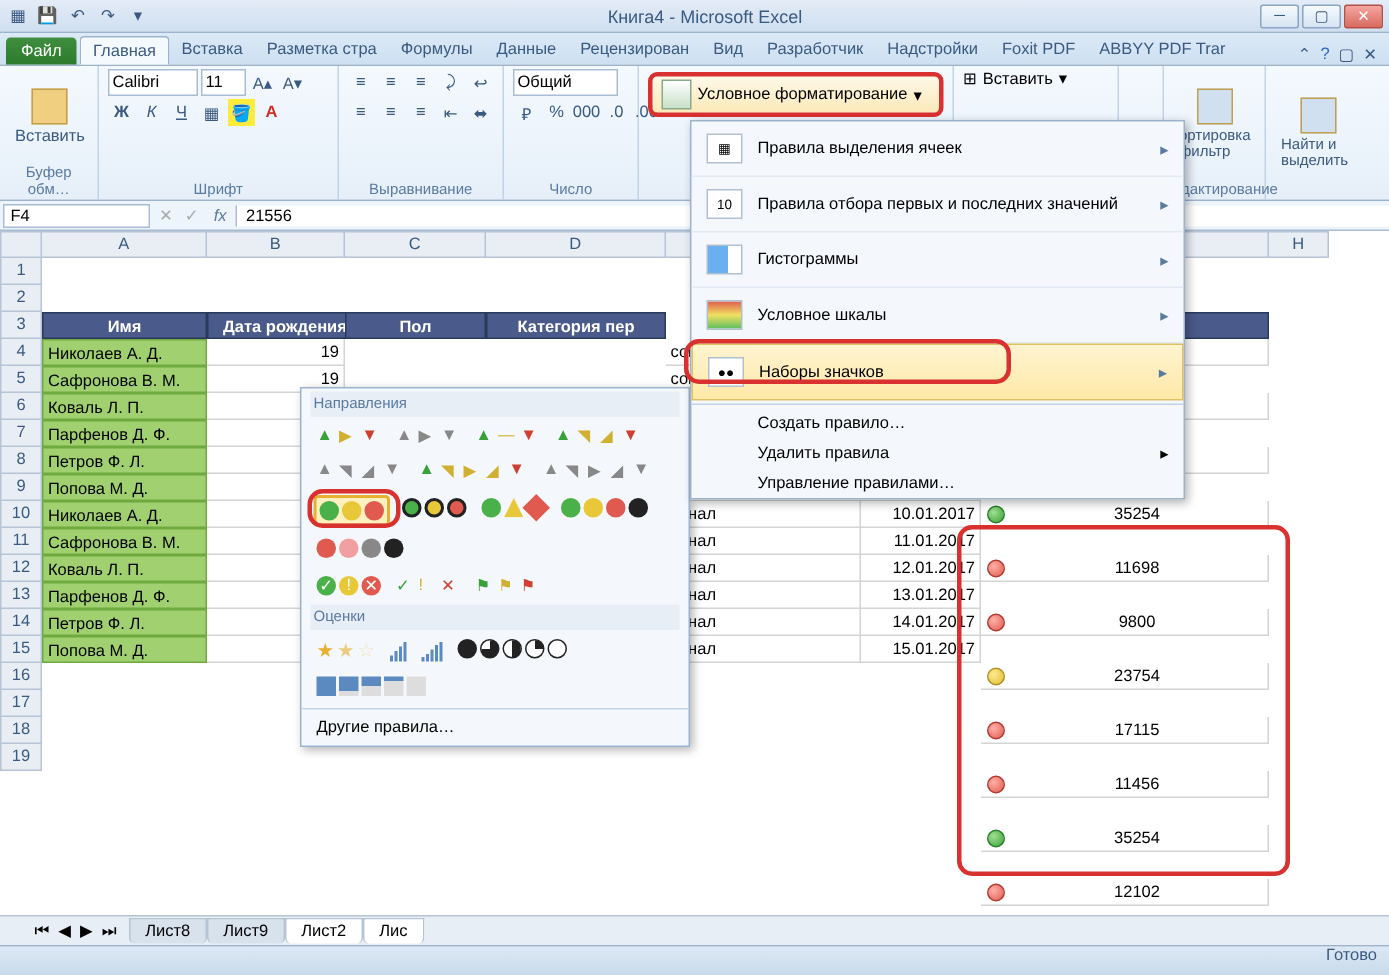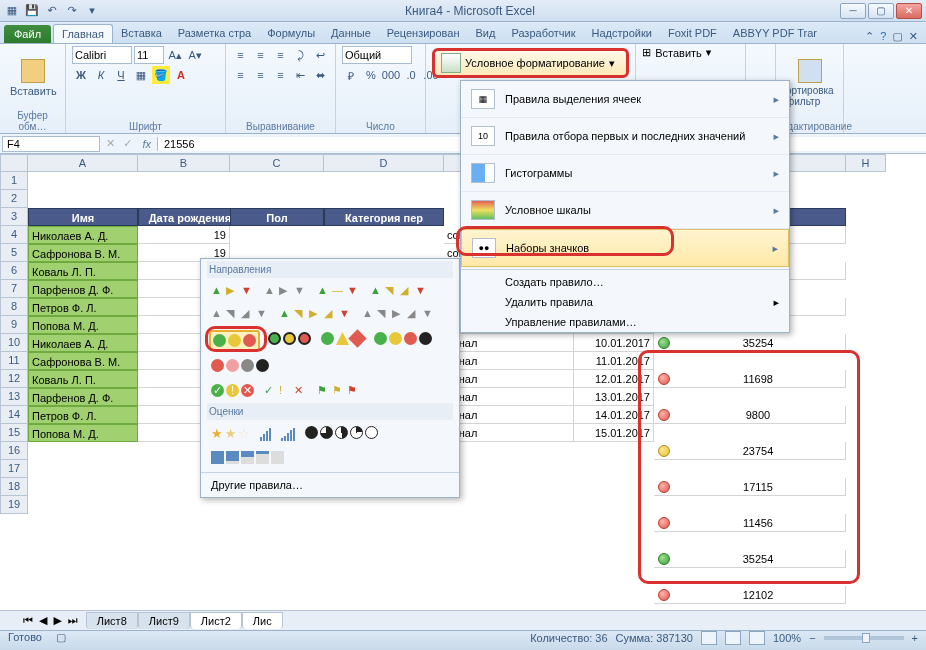--- a/index.html
+++ b/index.html
@@ -86,21 +86,21 @@
 .star { color: #e8b030; font-size: 13px; }
 .bar { display: flex; align-items: flex-end; gap: 1px; } .bar i { width: 2px; background: #5a8ac0; }
 .ig-more { padding: 6px 10px; border-top: 1px solid #c2d3e6; cursor: pointer; }
 
 
 .sheettabs { height: 20px; background: #e8eef5; border-top: 1px solid #b6c4d6; display: flex; align-items: center; padding-left: 20px; gap: 0; font-size: 10px; }
 .stab { padding: 2px 10px; background: #fff; border: 1px solid #b6c4d6; border-bottom: none; border-radius: 0 0 4px 4px; cursor: pointer; }
 .stab.inactive { background: #d8e2ed; }
 
 
-.status { height: 20px; background: linear-gradient(#dce8f5,#c8daea); display: flex; align-items: flex-start; padding: 0 8px; gap: 14px; color: #3a5a80; border-top: 1px solid #9db3cc; }
+.status { height: 20px; background: linear-gradient(#dce8f5,#c8daea); display: flex; align-items: flex-end; padding: 0 8px; gap: 14px; color: #3a5a80; border-top: 1px solid #9db3cc; flex-direction: column; }
 .status .right { margin-left: auto; display: flex; gap: 8px; align-items: center; }
 .zoom-track { width: 80px; height: 4px; background: #b0c4da; position: relative; }
 .zoom-thumb { position: absolute; left: 38px; top: -3px; width: 8px; height: 10px; background: #f0f4fa; border: 1px solid #8aa6c1; }
 .viewbtn { width: 16px; height: 14px; border: 1px solid #8aa6c1; background: #eef4fb; }
 </style>
 </head>
 <body>
 
 <div class="titlebar">
   <div class="qat">
@@ -233,20 +233,28 @@
       </div>
   </div>
   <div class="rgroup" style="width:68px;">
     <div class="gbody">
         <div class="bigbtn">
           <div class="ico" style="background:#d0e0f0;"></div>
           <span style="font-size:10px;">ортировка фильтр</span>
         </div>
       </div>
     <div class="glabel">едактирование</div>
+  </div>
+  <div class="rgroup" style="width:70px;border-right:none;">
+    <div class="gbody">
+        <div class="bigbtn">
+          <div class="ico" style="background:#d0e0f0;"></div>
+          <span style="font-size:10px;">Найти и выделить</span>
+        </div>
+      </div>
   </div>
 </div>
 
 <div class="fbar">
   <div class="namebox">F4</div>
   <span style="padding:0 4px;color:#aaa;">✕</span>
   <span style="padding:0 4px;color:#aaa;">✓</span>
   <span class="fx">fx</span>
   <div class="fval">21556</div>
 </div>

